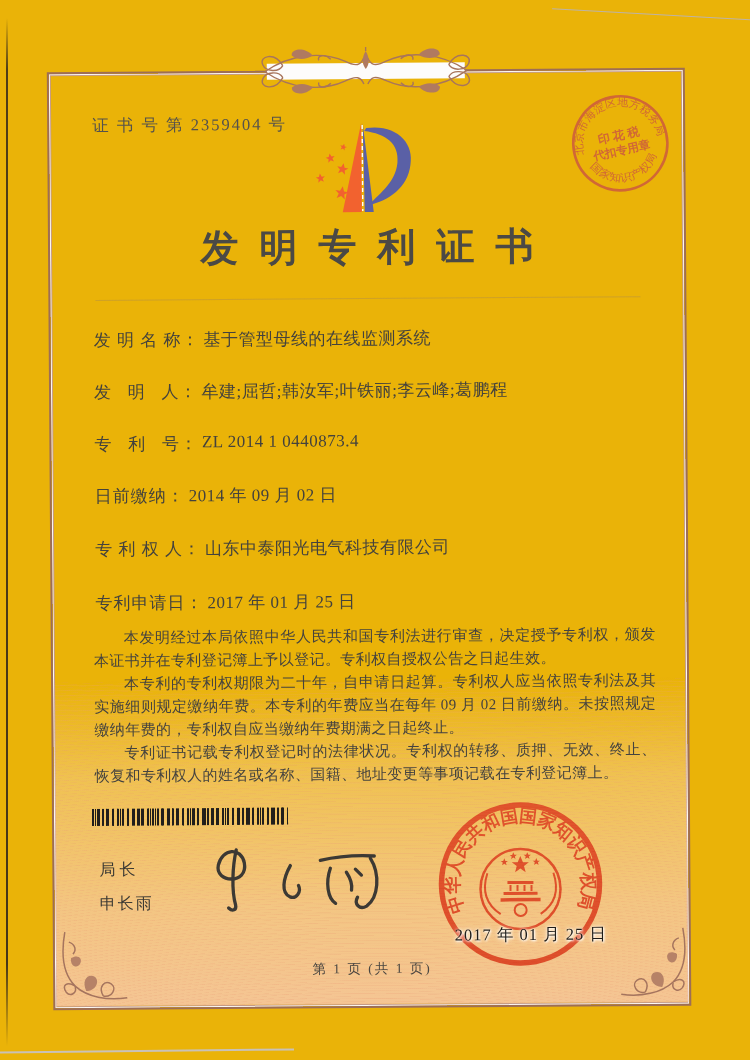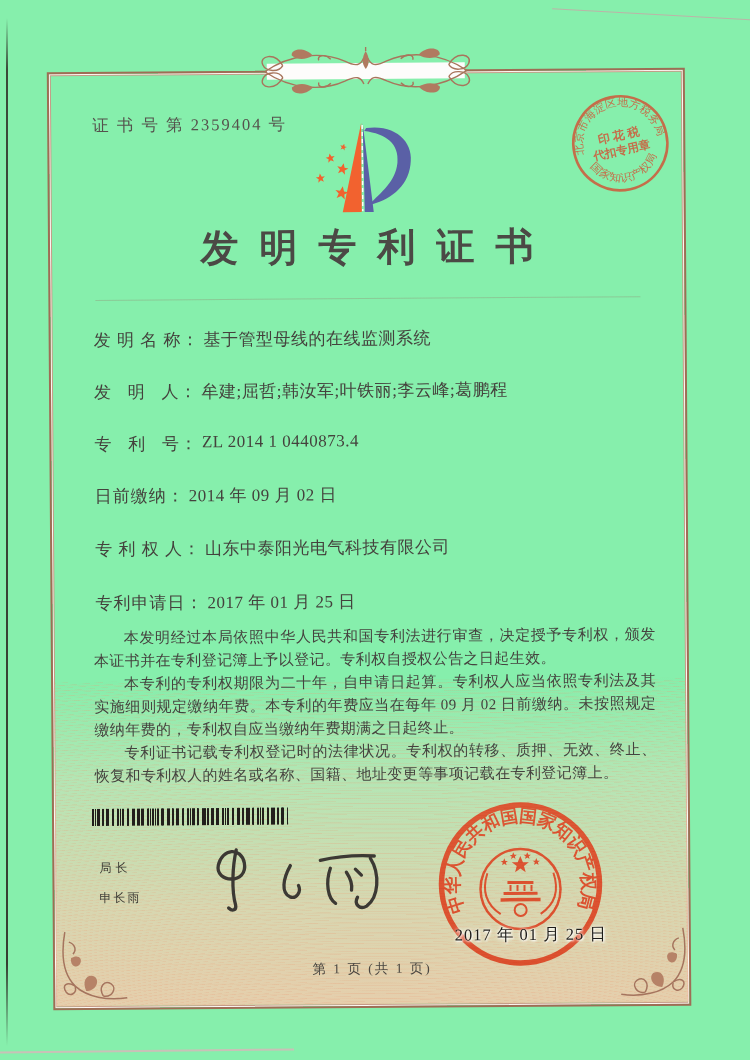--- a/index.html
+++ b/index.html
@@ -1,16 +1,16 @@
 <!DOCTYPE html>
 <html><head>
 <meta charset="utf-8">
 <style>
   html,body{margin:0;padding:0;background:#ffffff;}
-  .canvas{position:relative;width:750px;height:1060px;background:#86efac;overflow:hidden;
+  .canvas{position:relative;width:750px;height:1060px;background:#eab308;overflow:hidden;
           font-family:"Liberation Serif","DejaVu Serif",serif;color:#45433f;}
   .page{position:absolute;inset:0;transform:rotate(-0.4deg);transform-origin:50% 50%;}
 
   
   .frame{position:absolute;left:50px;top:70px;width:638px;height:938px;box-sizing:border-box;
          border:2px solid #9e6e55;
          box-shadow:inset 0 0 0 1px #fdf9f5, inset 0 0 0 2px #c69b86;}
 
   
   .guilloche{position:absolute;left:53px;top:680px;width:632px;height:324px;pointer-events:none;
@@ -33,22 +33,22 @@
   .paragraphs p{margin:0;font-size:15px;line-height:23px;text-align:justify;text-indent:2em;
                 color:#45433f;letter-spacing:0.4px;}
 
   .barcode{position:absolute;left:90px;top:807px;width:196px;height:17px;
     background:
       repeating-linear-gradient(90deg,#211e1b 0 2px,rgba(0,0,0,0) 2px 5px),
       repeating-linear-gradient(90deg,#211e1b 0 1px,rgba(0,0,0,0) 1px 7px),
       repeating-linear-gradient(90deg,rgba(0,0,0,0) 0 3px,#211e1b 3px 4px,rgba(0,0,0,0) 4px 11px);}
 
   .signer{position:absolute;left:97px;top:858px;font-family:"Liberation Sans","DejaVu Sans",sans-serif;color:#3a3833;}
-  .signer .role{font-size:12px;letter-spacing:4px;}
-  .signer .name{font-size:12px;letter-spacing:2px;margin-top:13px;}
+  .signer .role{font-size:16px;letter-spacing:4px;}
+  .signer .name{font-size:16px;letter-spacing:2px;margin-top:13px;}
 
   .signature-svg{position:absolute;left:200px;top:842px;}
 
   .seal-svg{position:absolute;left:428px;top:798px;mix-blend-mode:multiply;opacity:0.92;}
   .seal-date{position:absolute;left:452px;top:925px;width:150px;font-size:16.5px;letter-spacing:1px;
              color:#1f1d1a;white-space:pre;
              text-shadow:0 0 3px #fff,0 0 6px #fff,1px 1px 2px #fff;}
 
   .stamp-svg{position:absolute;left:568px;top:90px;mix-blend-mode:multiply;opacity:0.88;}
 

